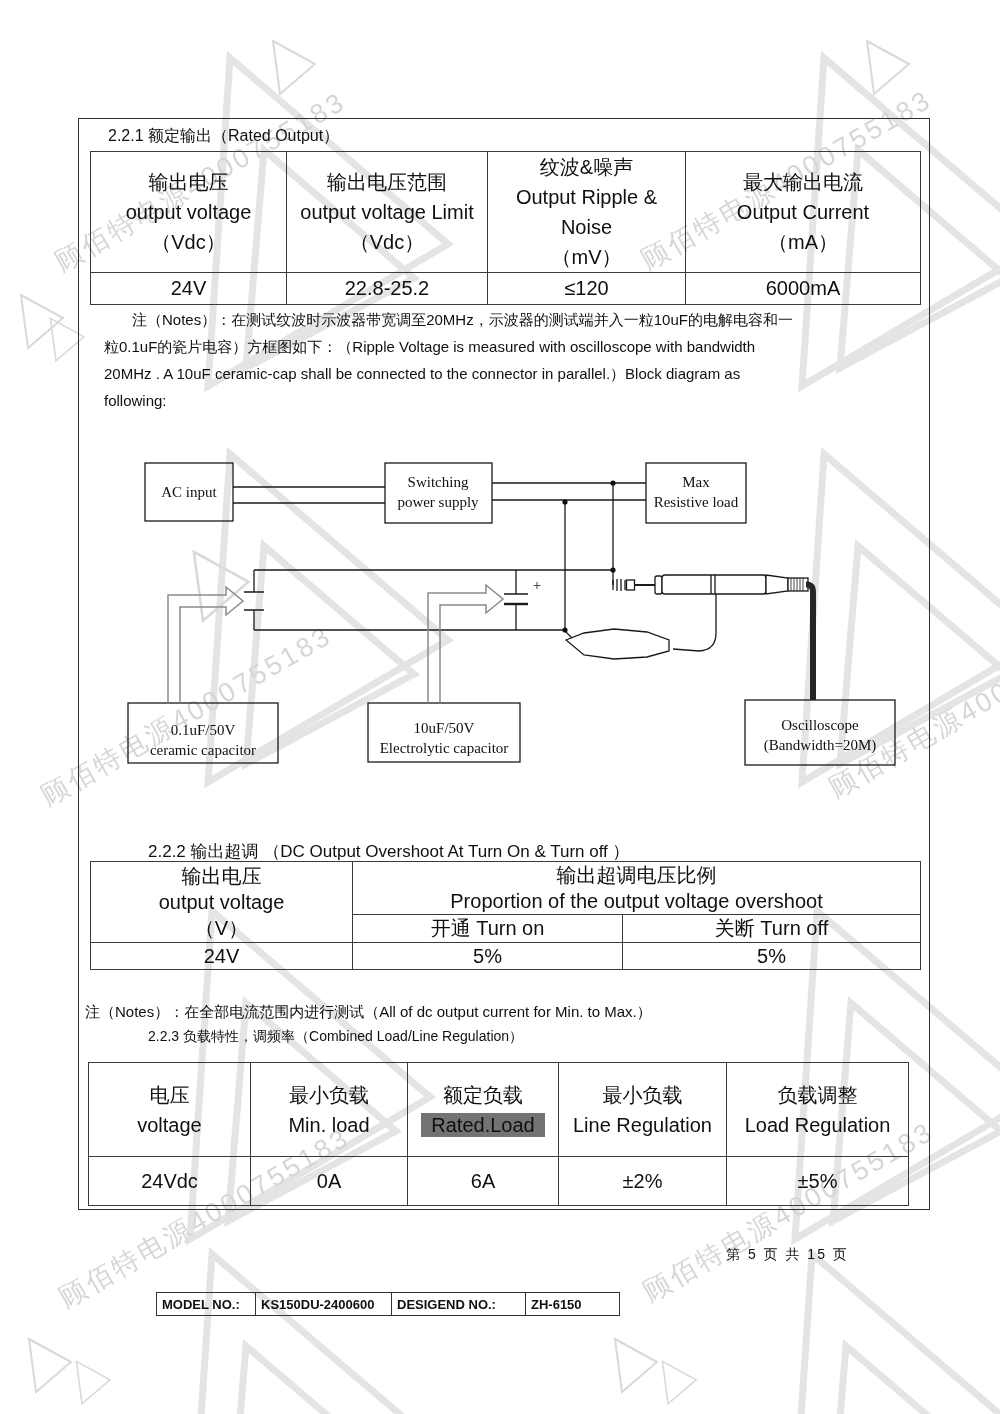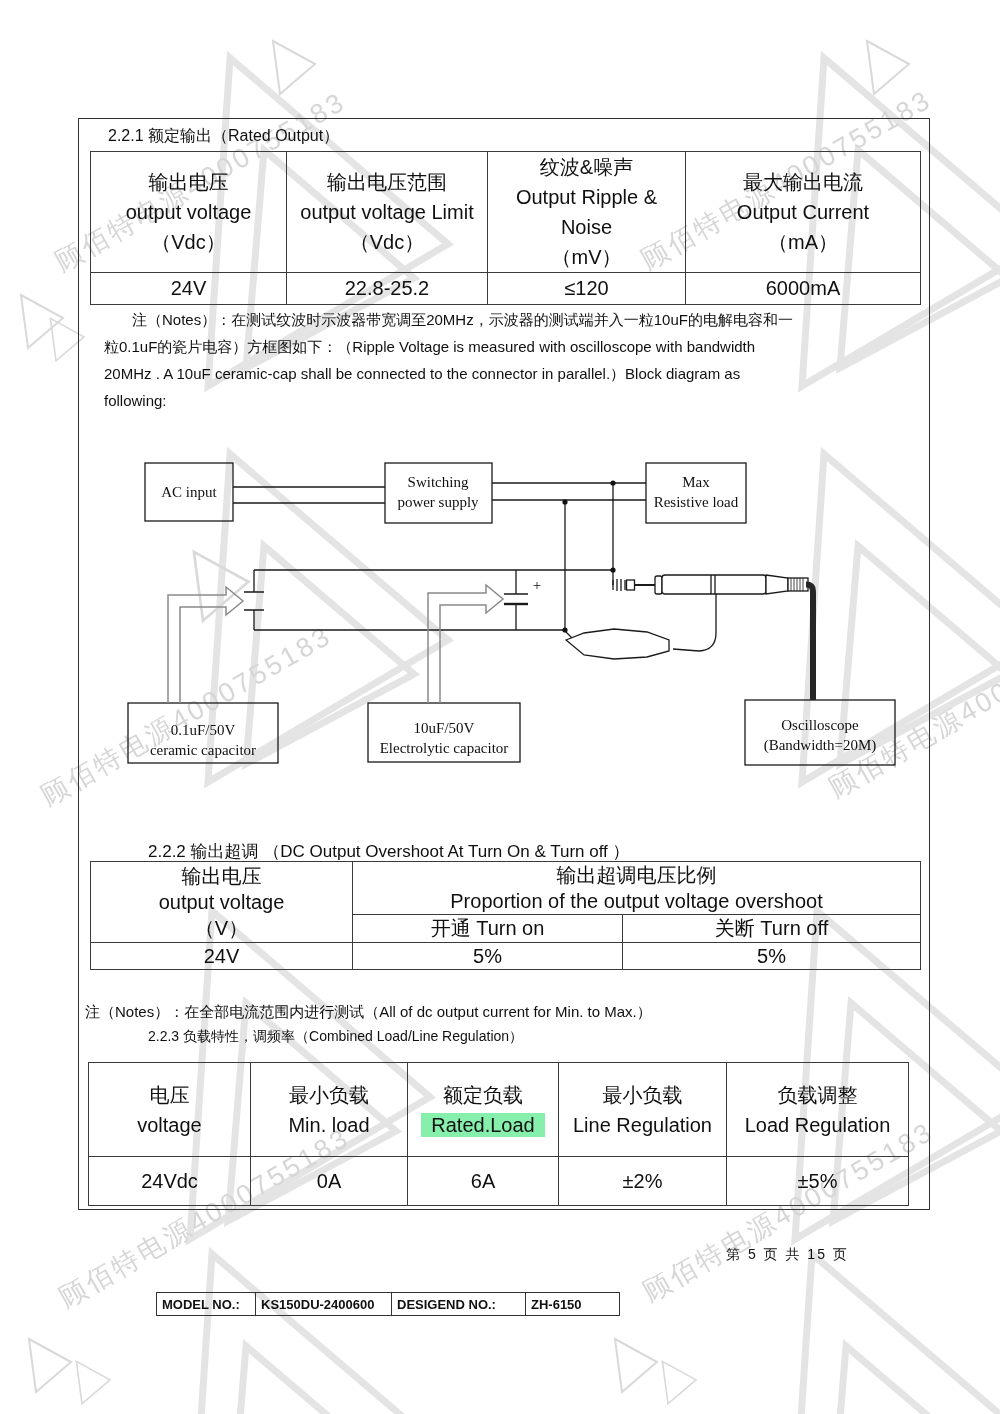--- a/index.html
+++ b/index.html
@@ -17,21 +17,21 @@
   #t1 .hrow td{height:118px;}
   #t1 .hrow td div{line-height:30px;}
   #t1 .vrow td{height:31px;}
   #t2 td div{line-height:26px;}
   #t2 .r1h{height:50px;}
   #t2 .r2 td{height:27px;}
   #t2 .r3 td{height:26px;}
   #t3 .hrow td{height:93px;}
   #t3 .hrow td div{line-height:30px;}
   #t3 .vrow td{height:48px;}
-  .hl{background:#86efac;padding:1px 10px;}
+  .hl{background:#737373;padding:1px 10px;}
   #ftbl{font-size:13px;font-weight:600;text-align:left;}
   #ftbl td{height:22px;padding-left:5px;border:1.4px solid #333;}
   .pageinfo{position:absolute;z-index:2;font-size:14px;letter-spacing:2px;white-space:nowrap;}
   .diag{position:absolute;left:0;top:0;z-index:2;pointer-events:none;}
   .diag text{font-family:"Liberation Serif",serif;font-size:15px;fill:#101010;}
 </style>
 </head>
 <body>
 
 <div id="page">

